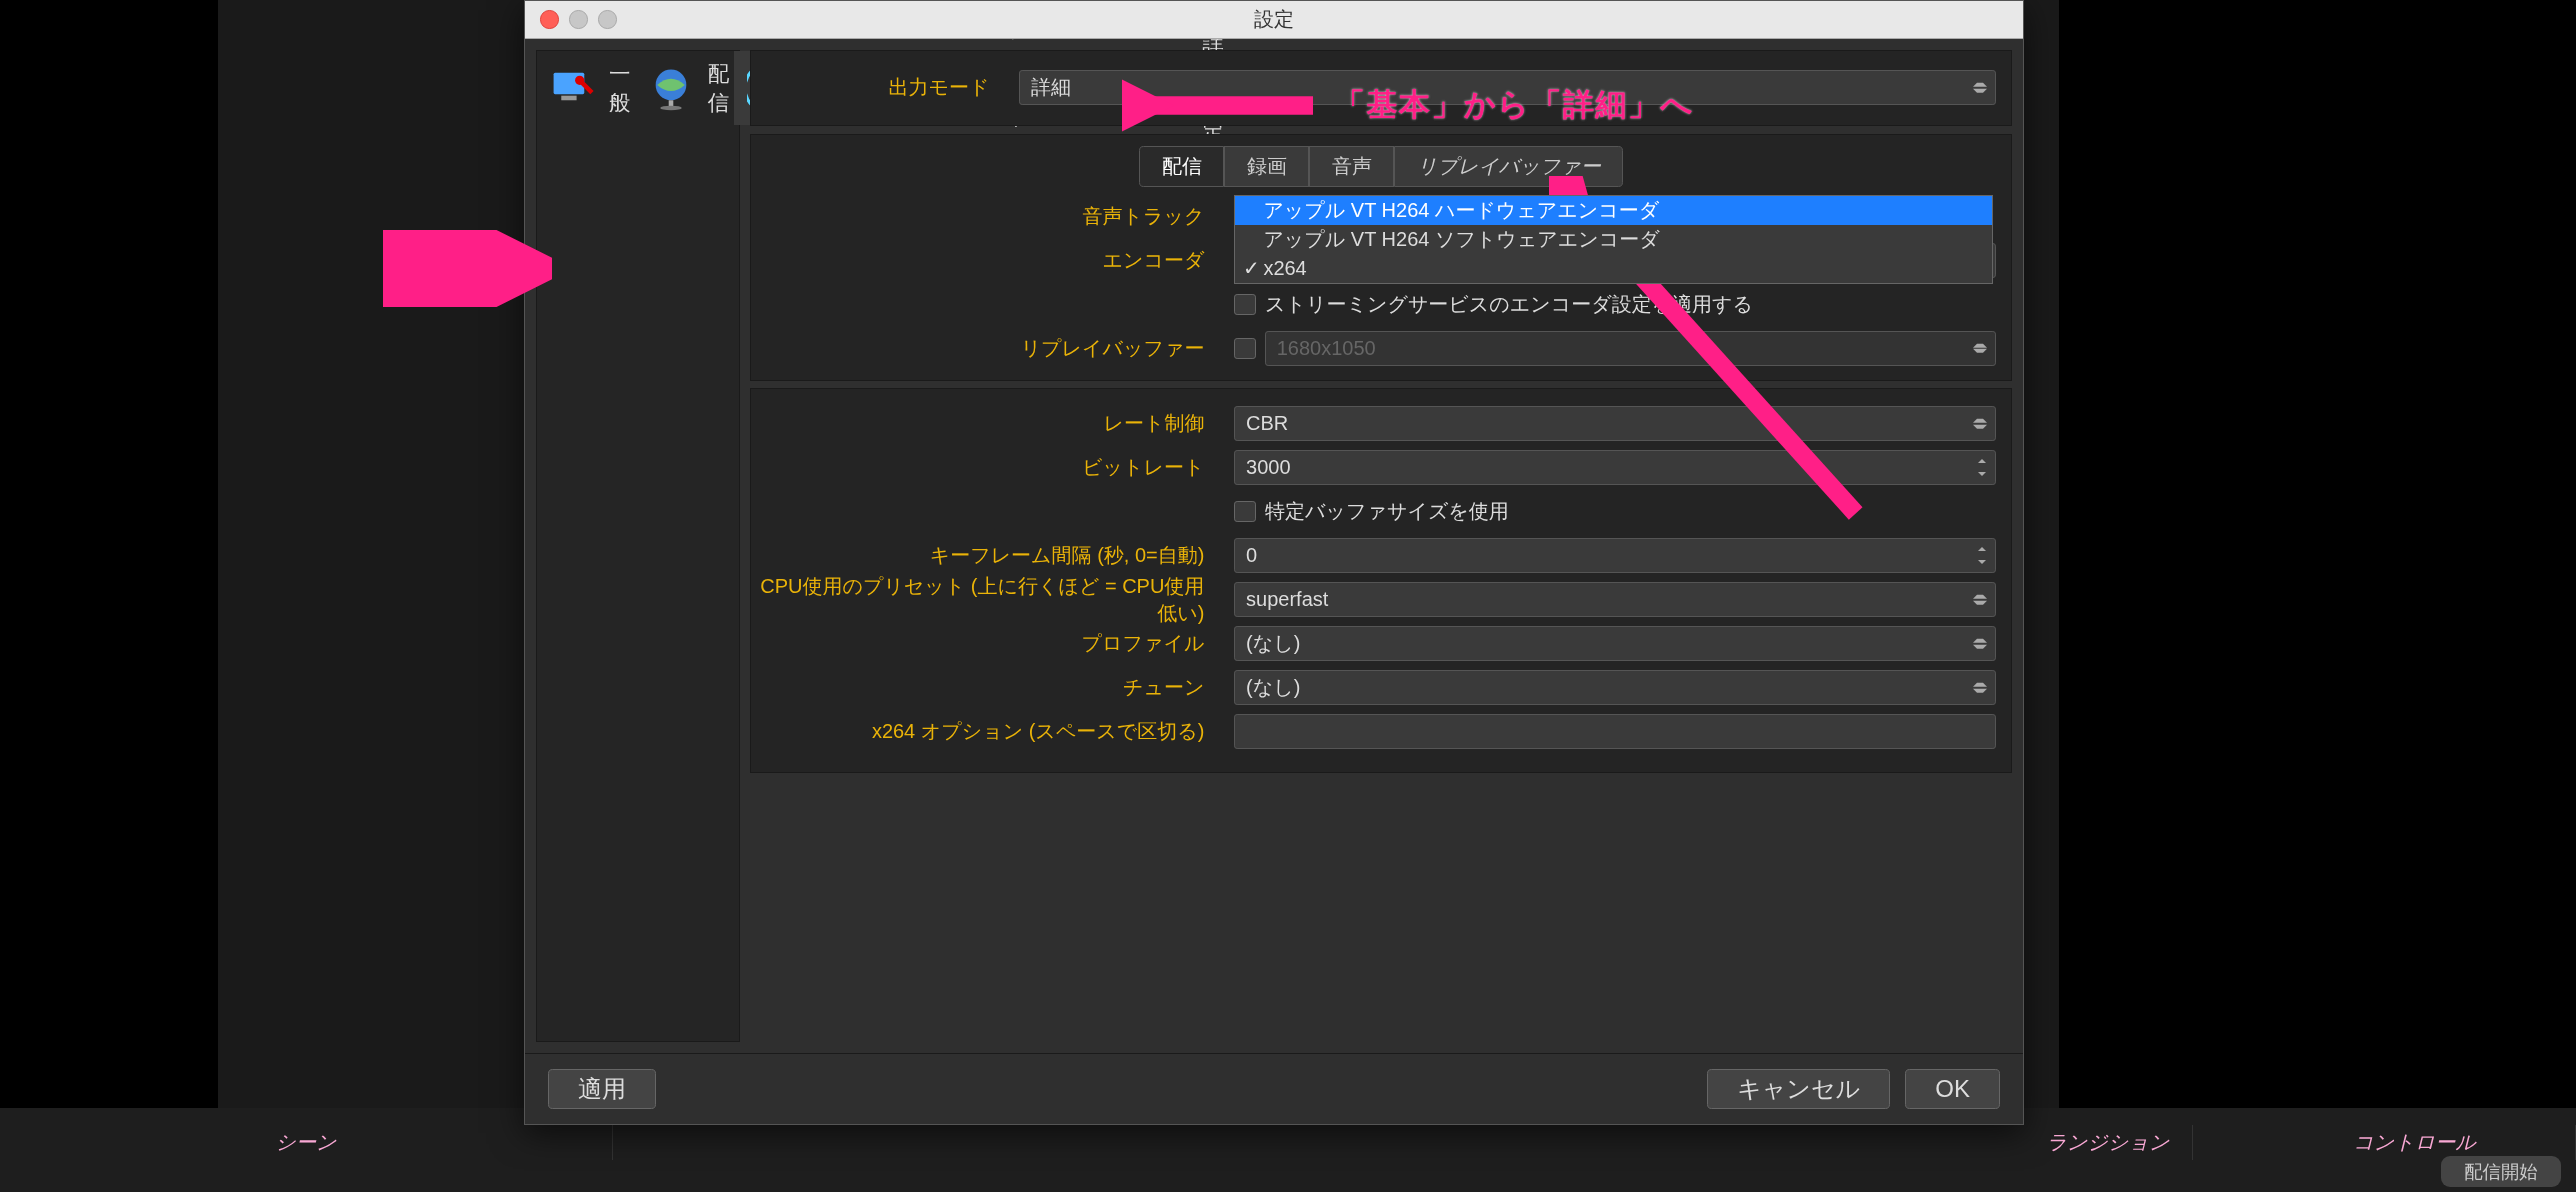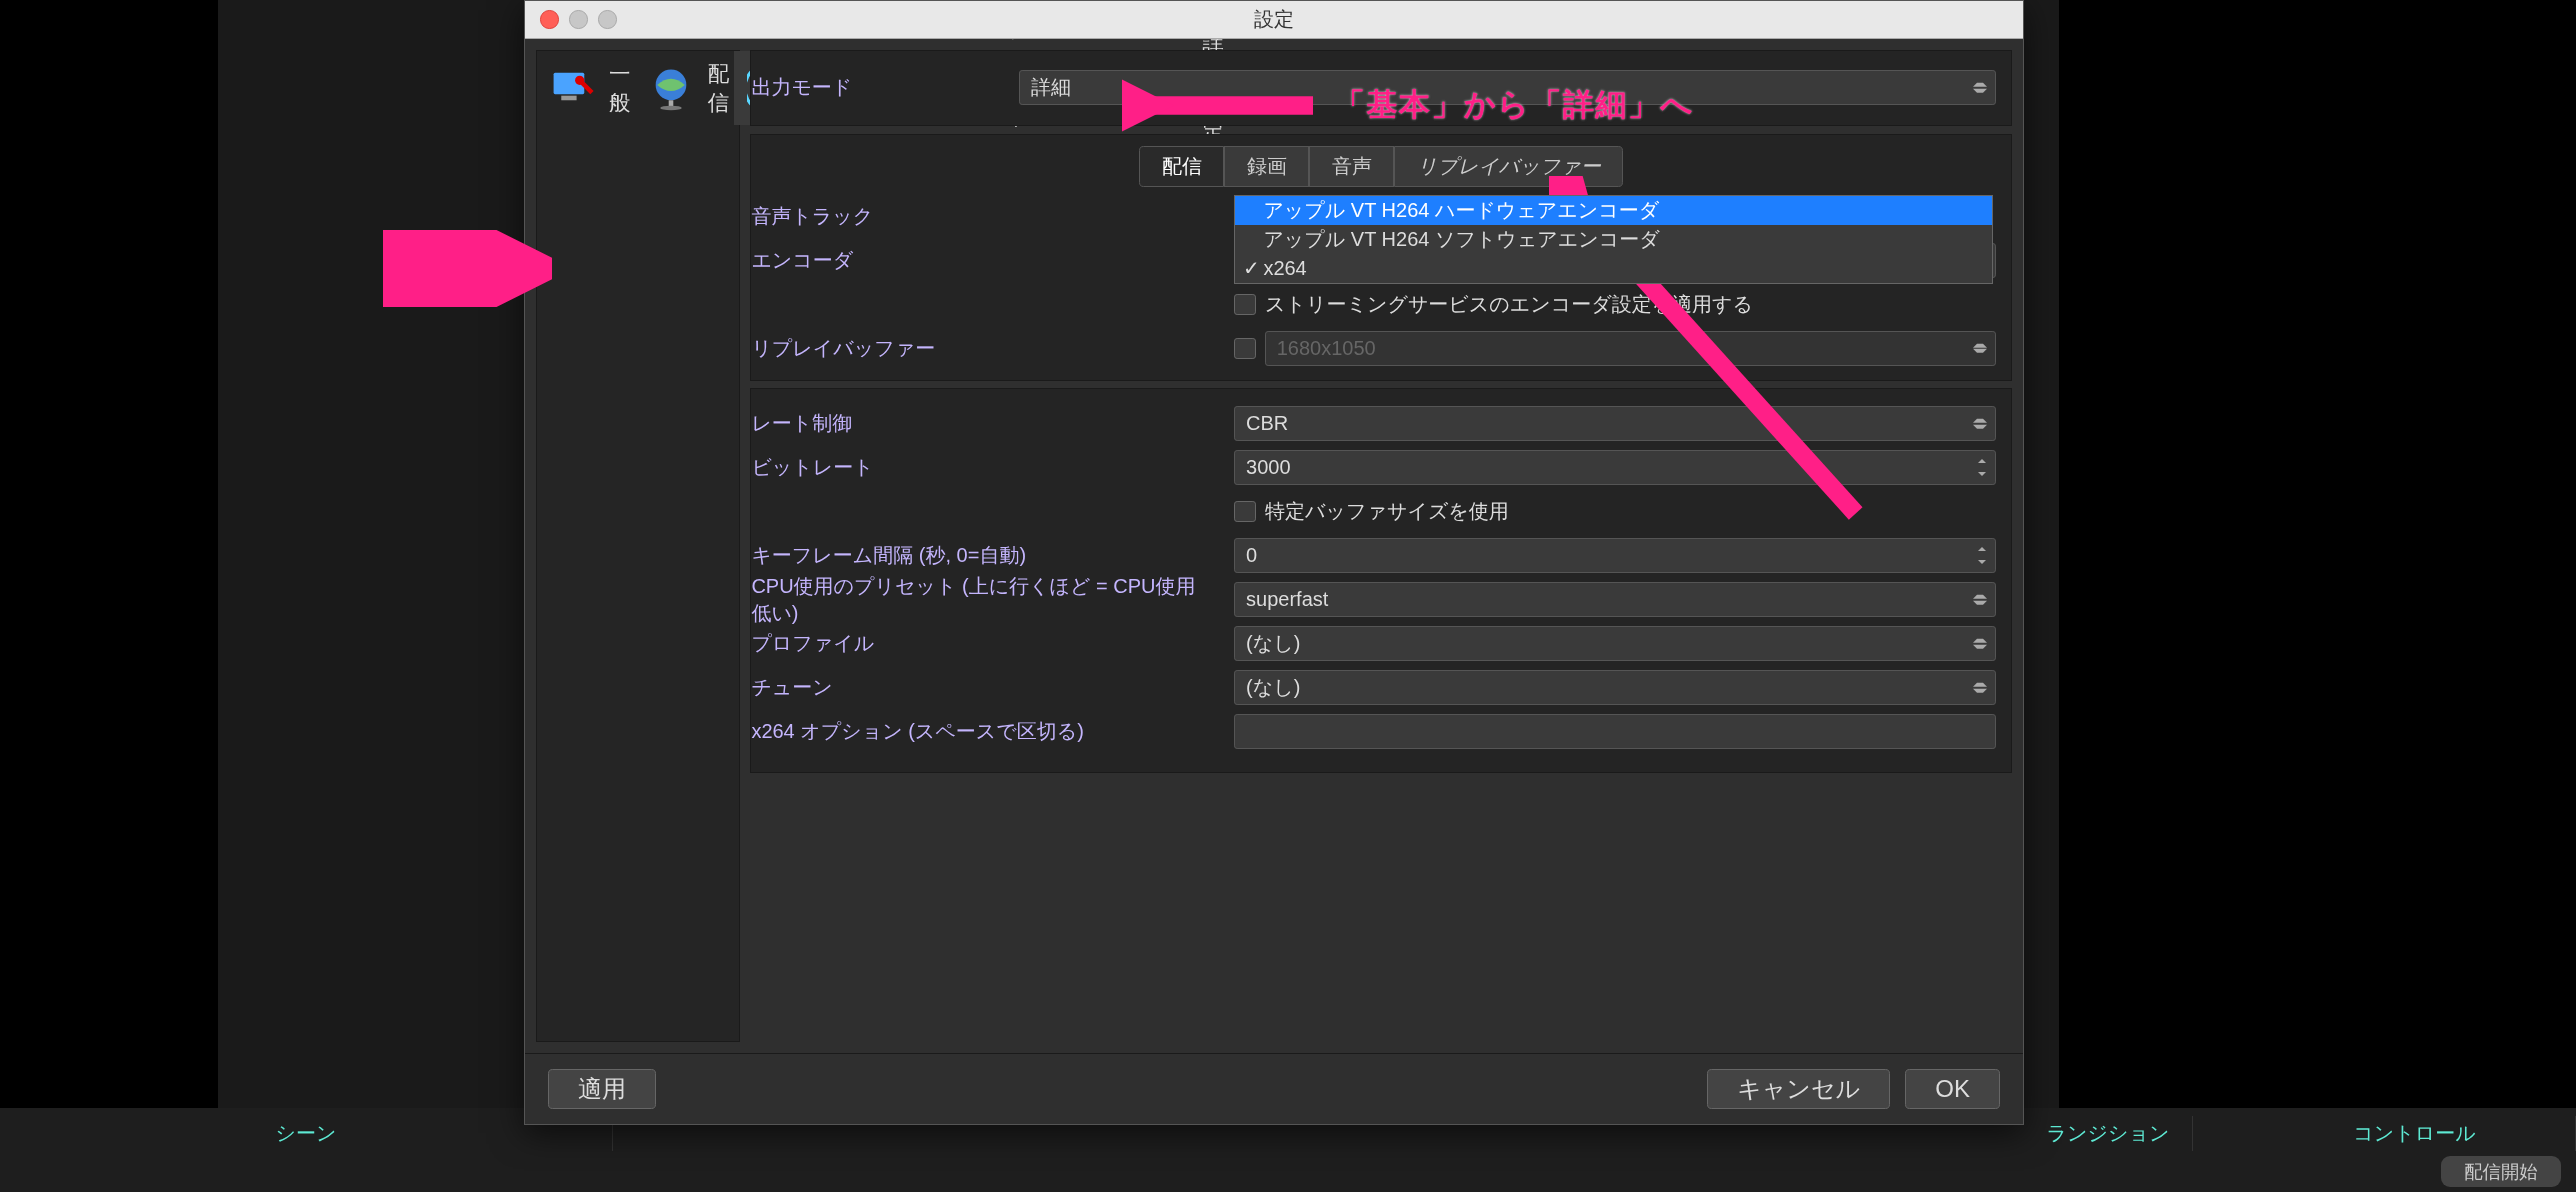--- a/index.html
+++ b/index.html
@@ -15,23 +15,23 @@
   }
   .bottom-bar {
     position: absolute;
     left: 0; right: 0; bottom: 0; height: 84px;
     background: #1e1e1e;
     display: flex;
   }
   .bottom-seg {
     border-right: 0.8px solid #333;
     height: 35px;
-    margin-top: 8px;
+    margin-top: 17px;
     display: flex; align-items: center; justify-content: center;
-    color: #5eead4; font-size: 20px;
+    color: #f9a8d4; font-size: 20px; font-style: italic;
   }
   .bottom-seg.scene { width: 613px; }
   .bottom-seg.trans { position:absolute; right: 383px; width: 169px; }
   .bottom-seg.ctrl { position:absolute; right: 0; width: 322px; }
   .start-stream {
     position: absolute;
     right: 15.3px; bottom: 4.6px;
     color: #ccc; font-size: 18.4px;
     background: #444; padding: 3.1px 23px; border-radius: 9px;
   }
@@ -101,23 +101,23 @@
   .section {
     background: #242424;
     border: 0.8px solid #1a1a1a;
   }
   .row {
     display: flex; align-items: center;
     height: 44px;
   }
   .row .label {
     width: 483px;
-    text-align: left;
-    color: #c4b5fd; font-size: 20px;
-    padding-right: 20px;
+    text-align: right;
+    color: #eab308; font-size: 20px;
+    padding-right: 30px;
   }
   .row .field {
     flex: 1;
     padding-right: 15.3px;
     display: flex; align-items: center; gap: 9.2px;
   }
   .select, .text-input, .num-input {
     flex: 1;
     height: 35px;
     background: #3a3a3a;

